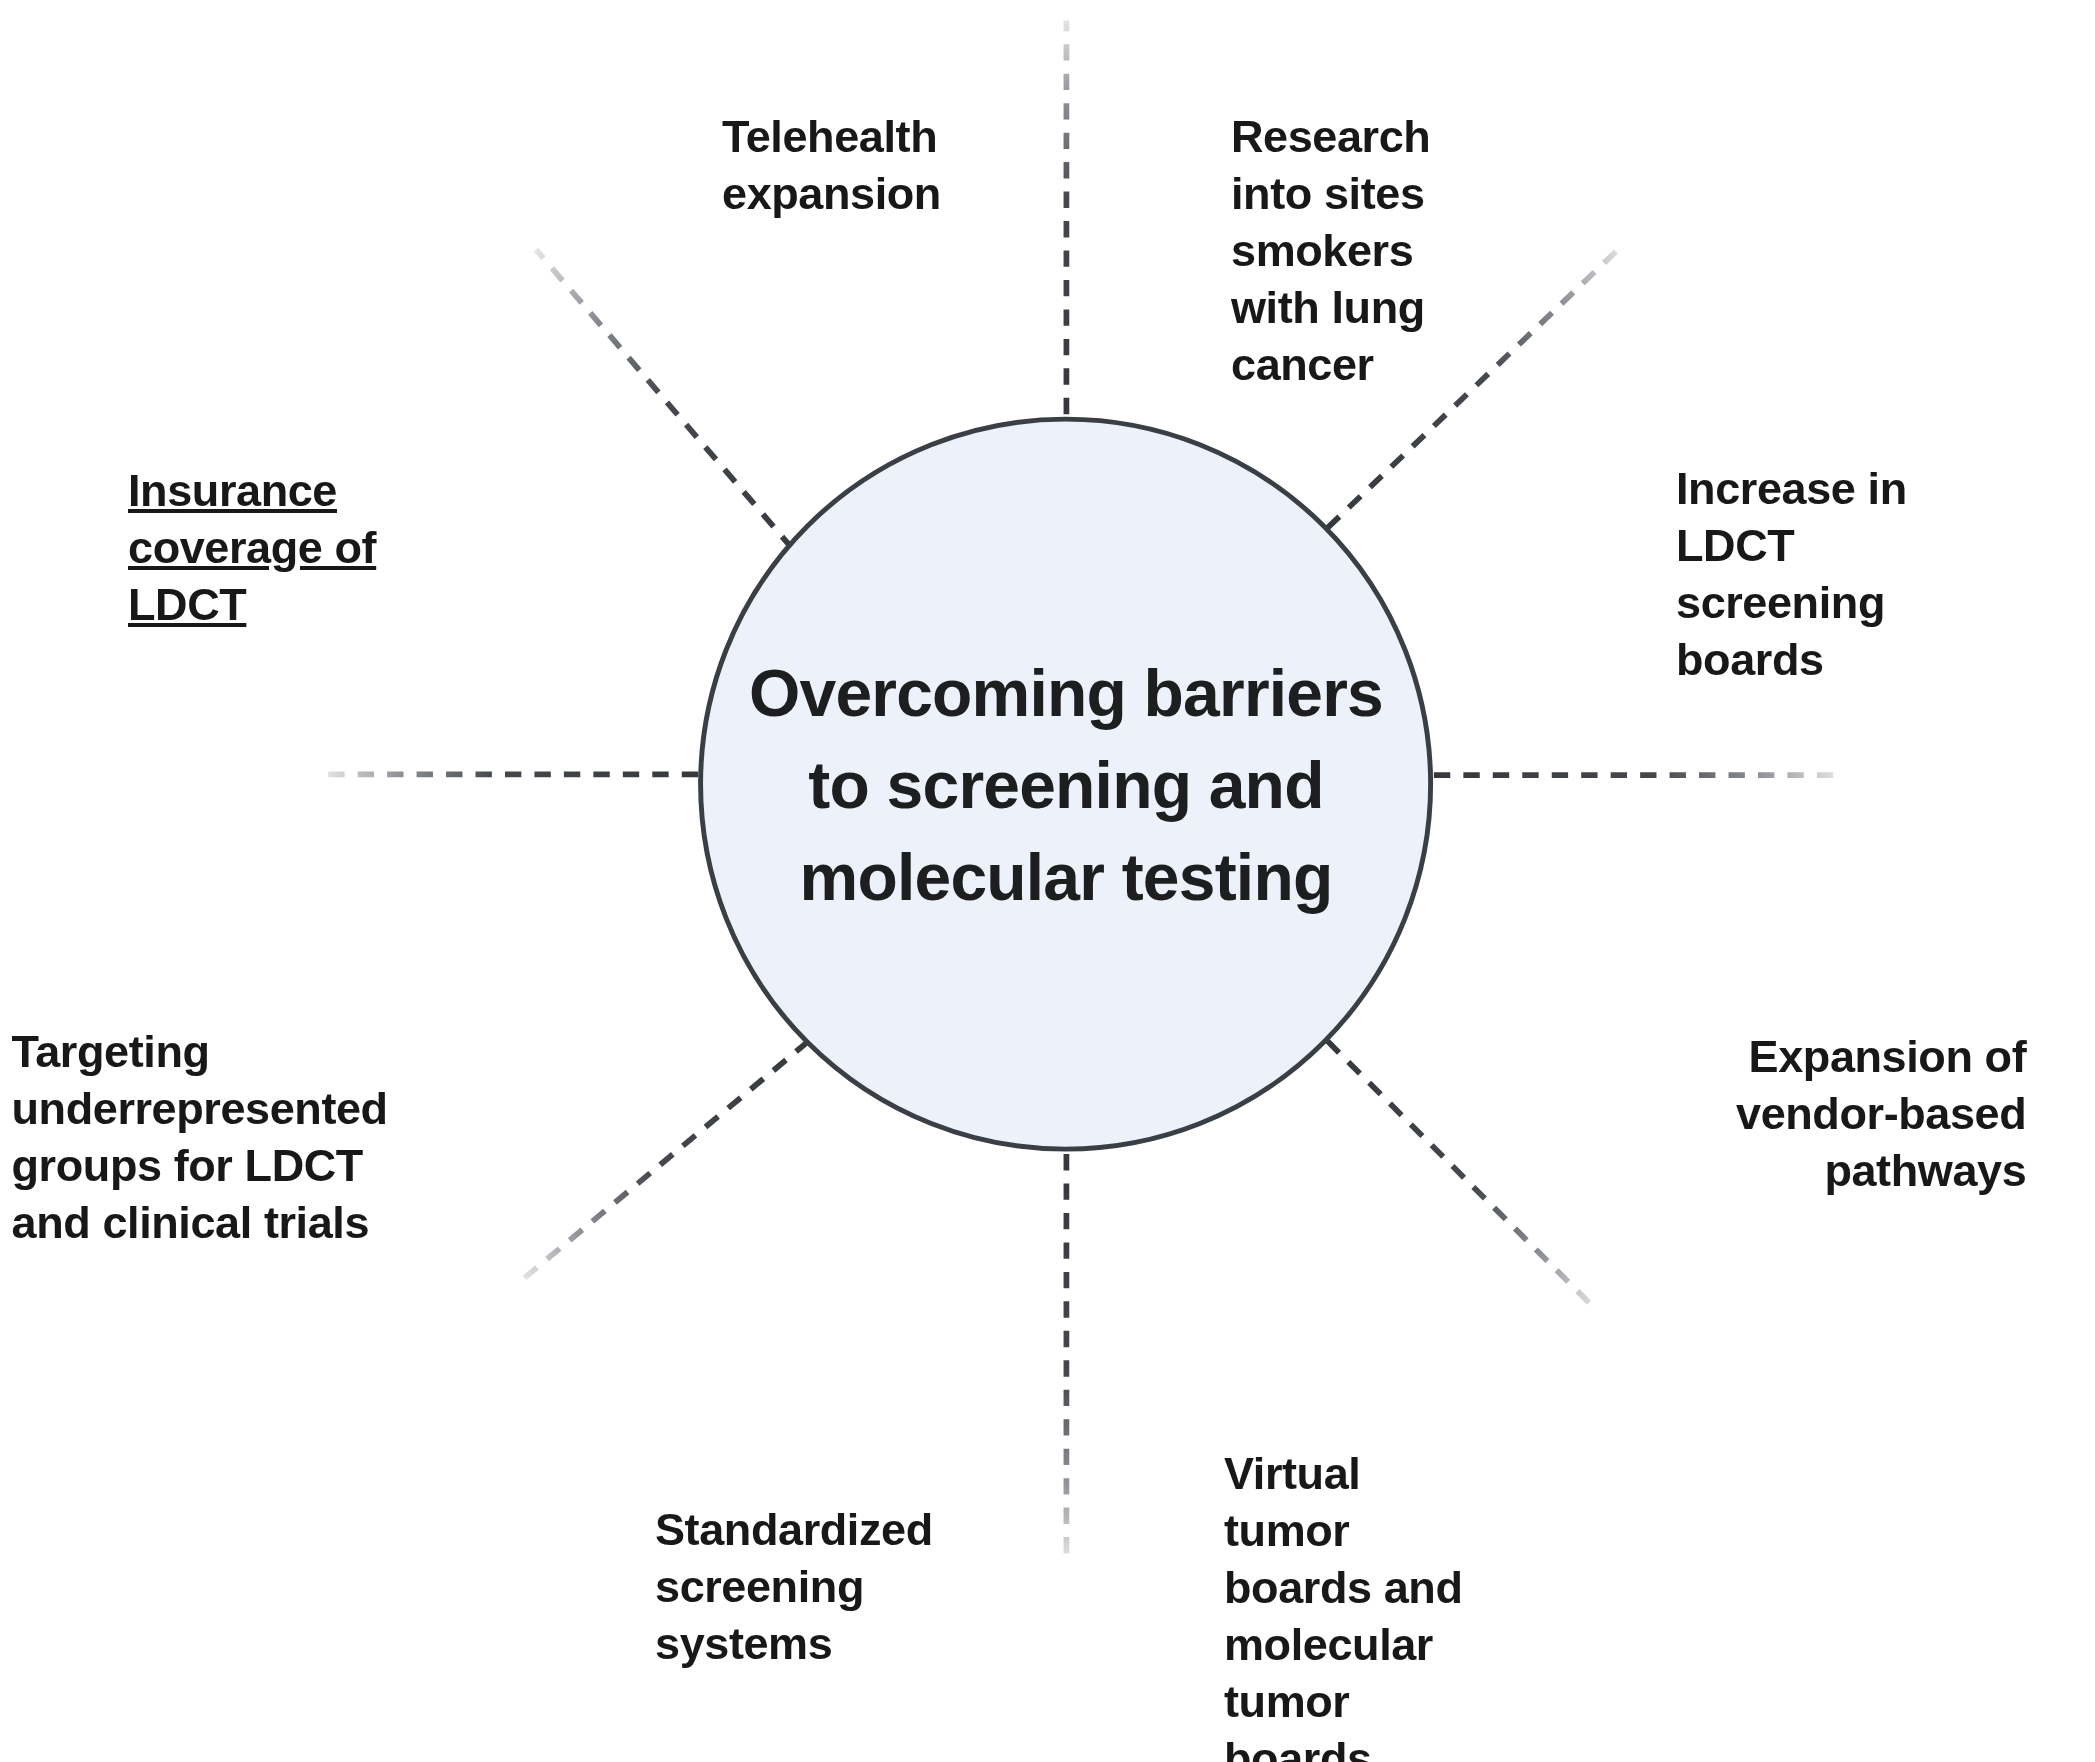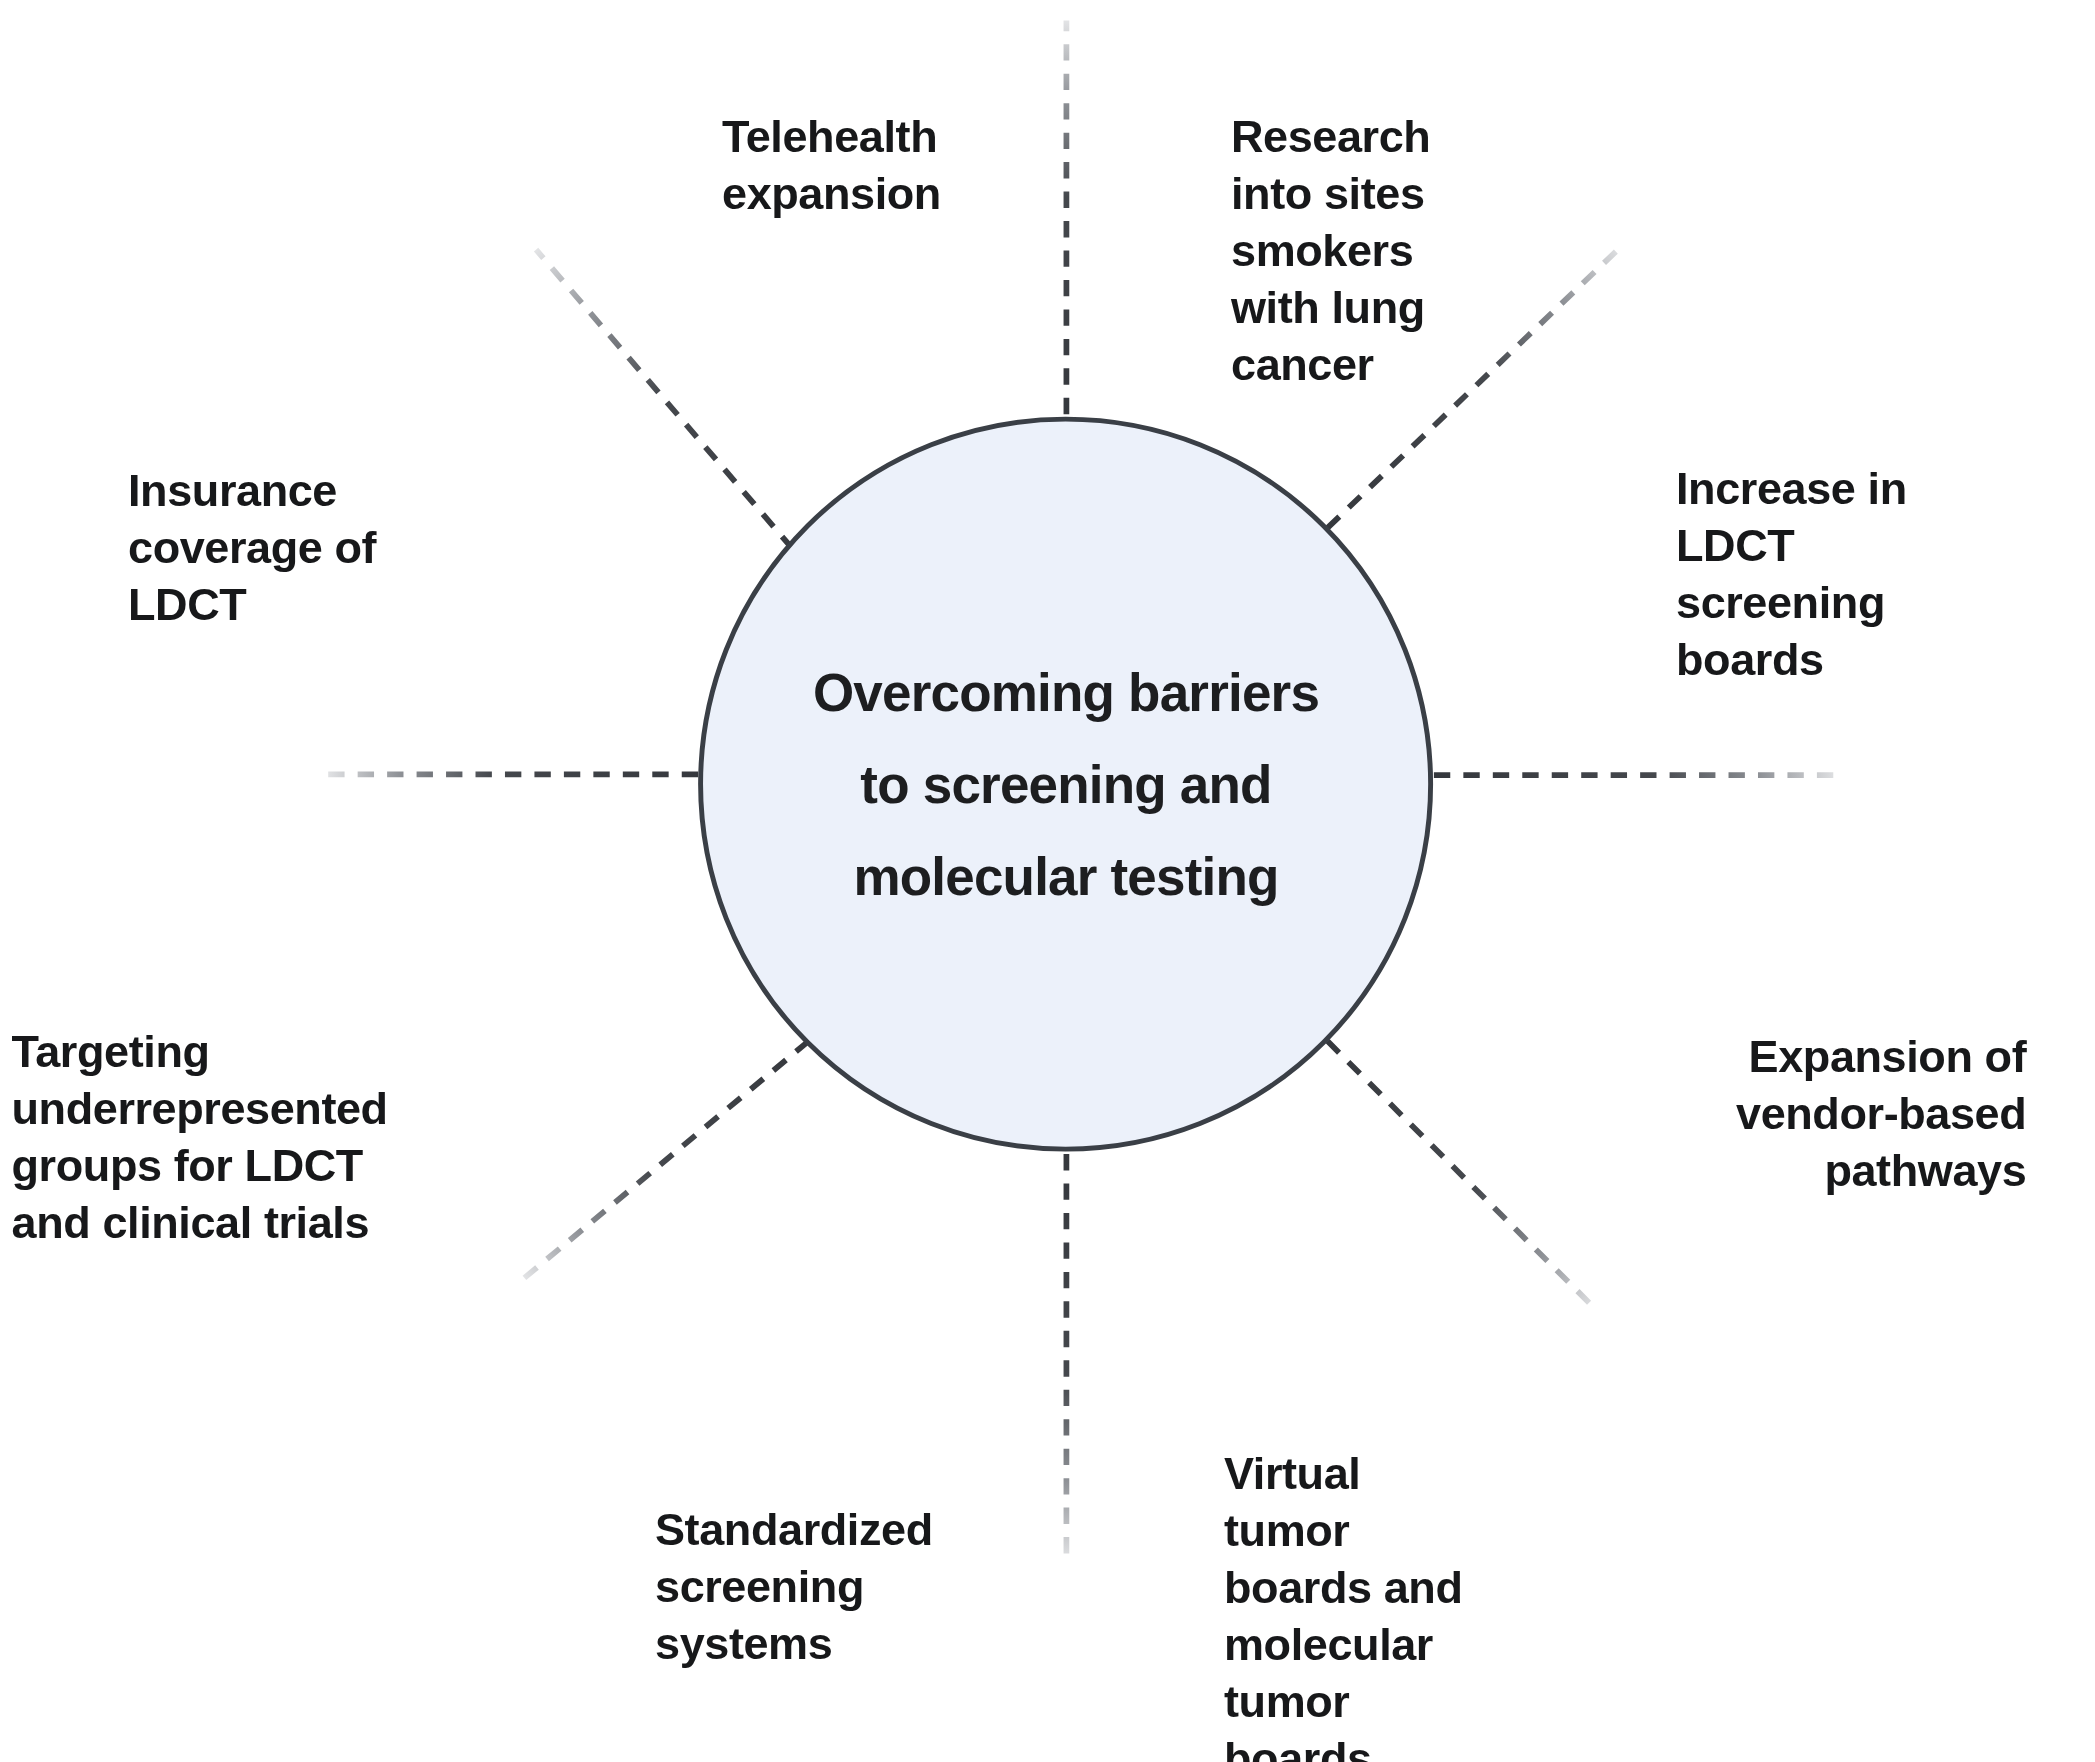--- a/index.html
+++ b/index.html
@@ -20,29 +20,29 @@
     letter-spacing:-0.4px;
     white-space:nowrap;
   }
   .lbl-1{left:710px;top:108px;margin-left:12px;}
   .lbl-2{left:1231px;top:108px;}
   .lbl-3{left:1676px;top:460px;}
   .lbl-4{left:1736px;top:1028px;text-align:right;}
   .lbl-5{left:1224px;top:1445px;}
   .lbl-6{left:655px;top:1489px;margin-top:12px;}
   .lbl-7{left:11.5px;top:1023px;}
-  .lbl-8{left:128px;top:462px;}
+  .lbl-8{left:128px;top:462px;text-decoration:underline;}
   .center-title{
     position:absolute;
     left:700px;top:419px;width:732px;height:732px;
     display:flex;flex-direction:column;
     align-items:center;justify-content:center;
     text-align:center;
     font-weight:bold;
-    font-size:53px;
+    font-size:66px;
     line-height:92px;
     color:#1d1e20;
     letter-spacing:-0.8px;
     pointer-events:none;
   }
 </style>
 </head>
 <body>
 
 <div class="stage">

